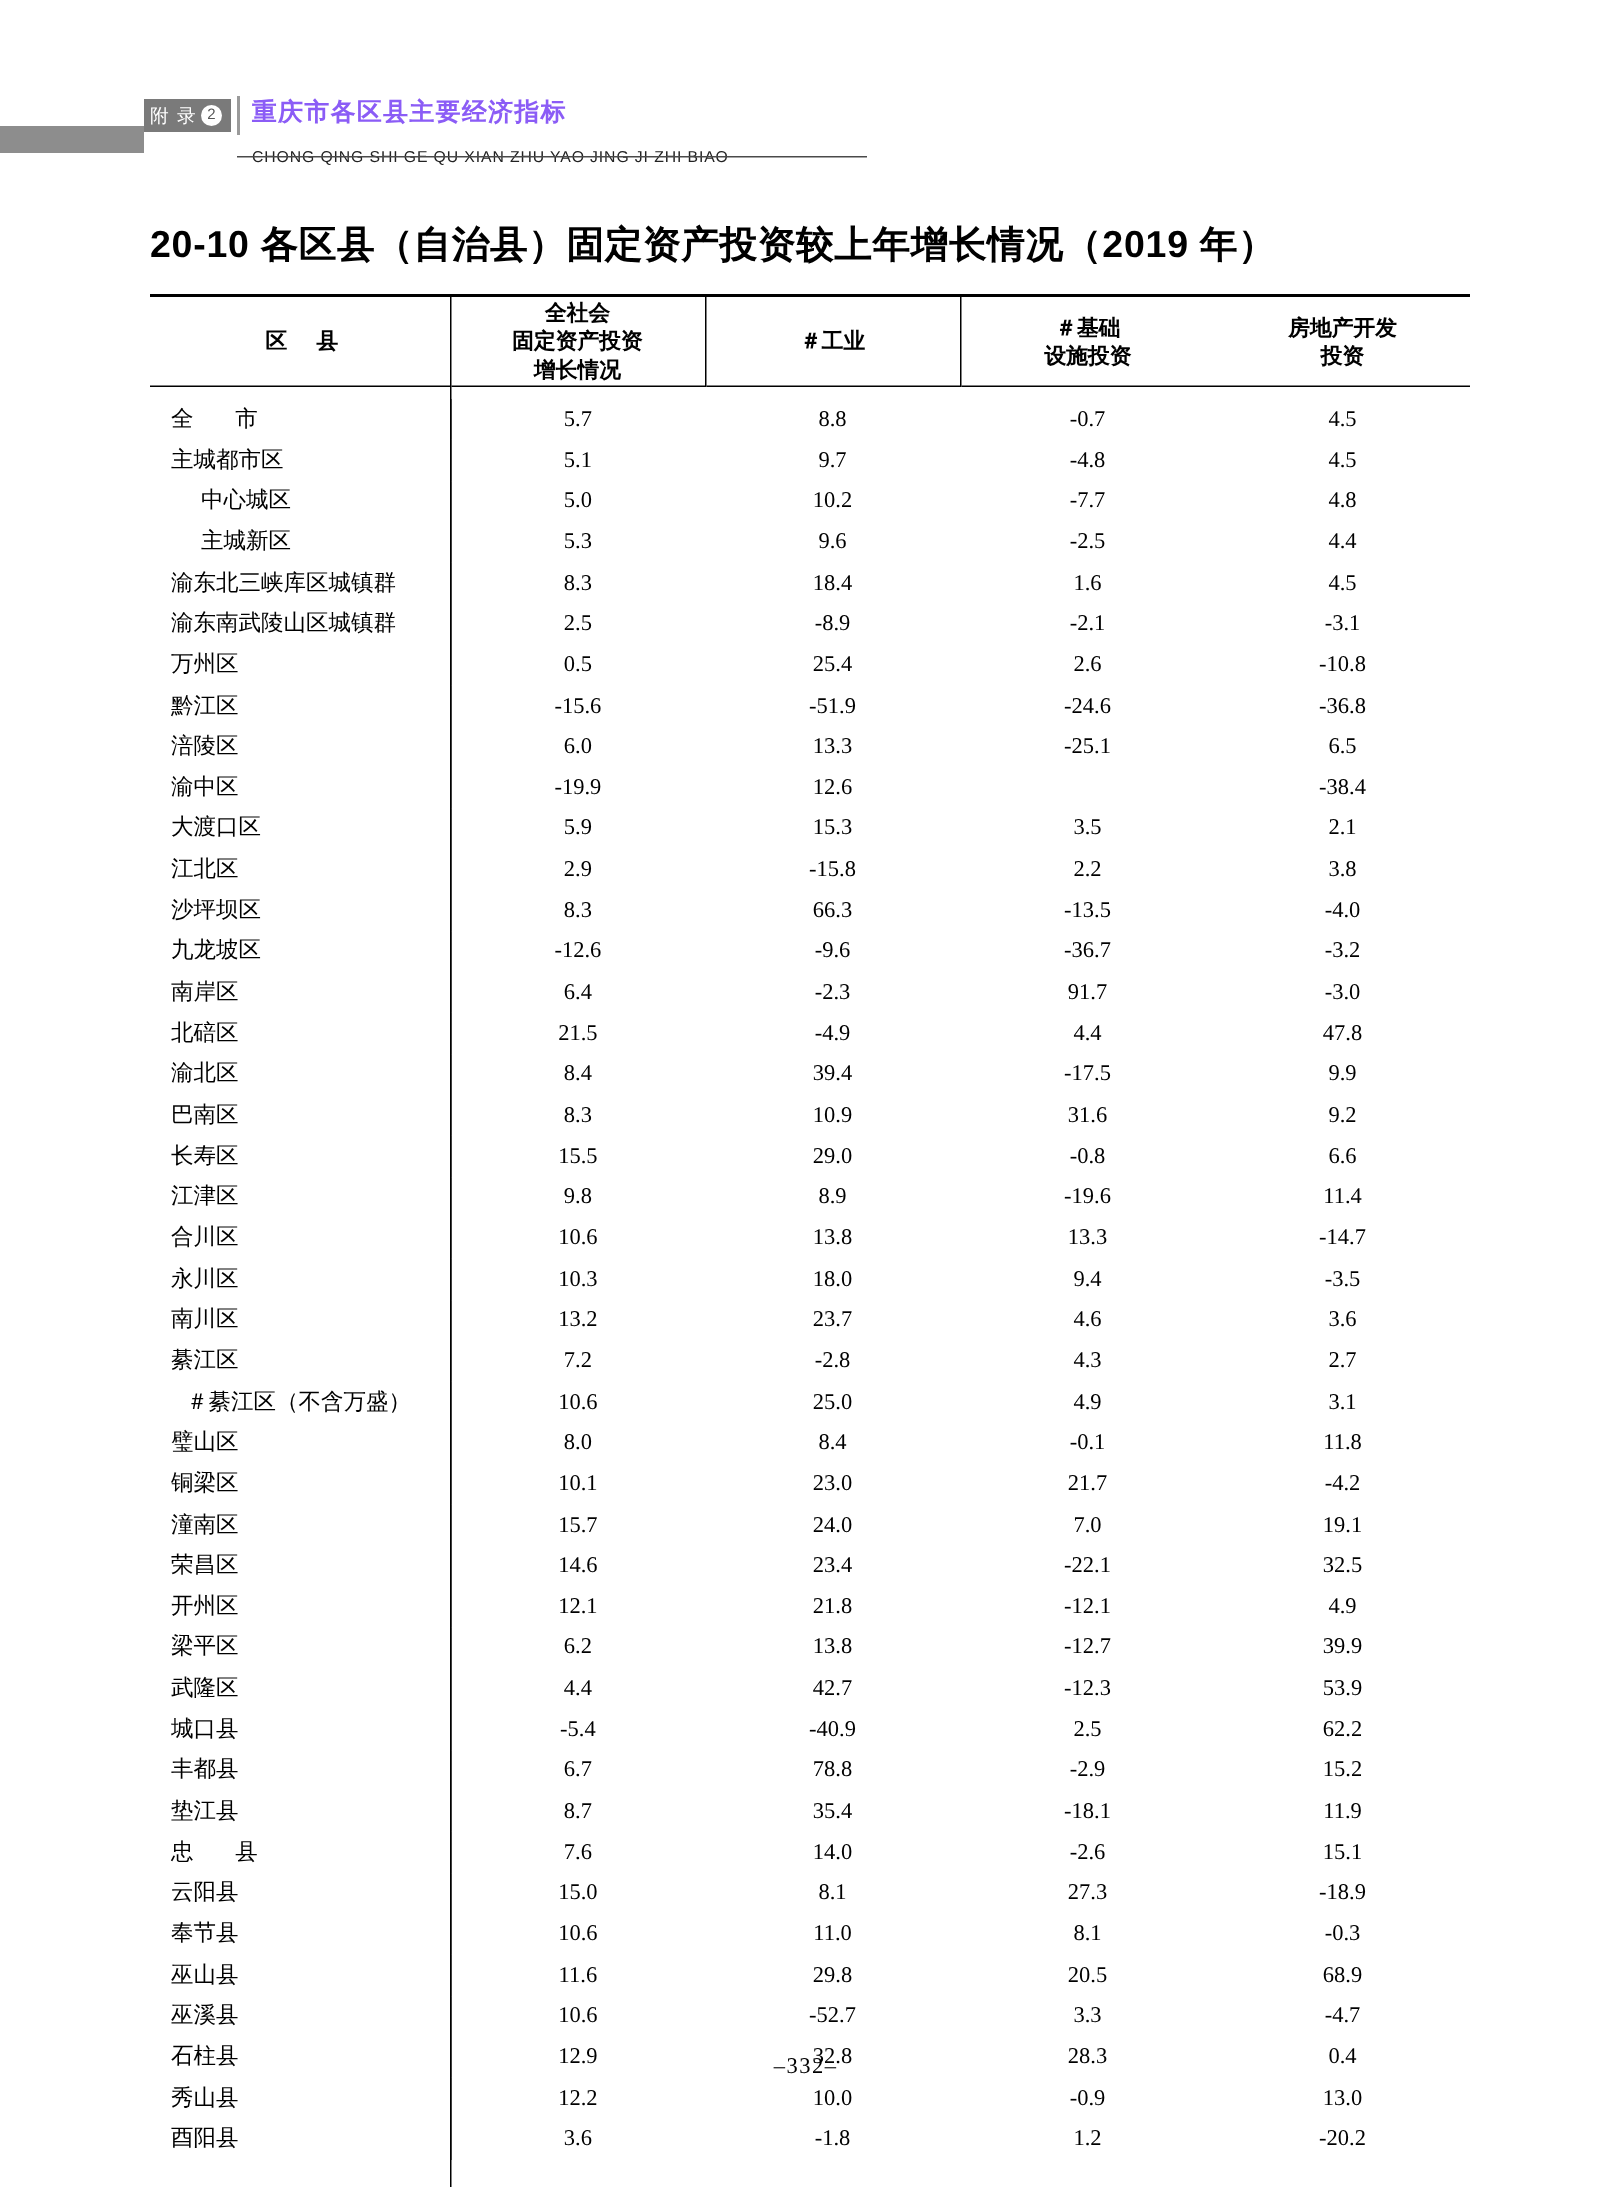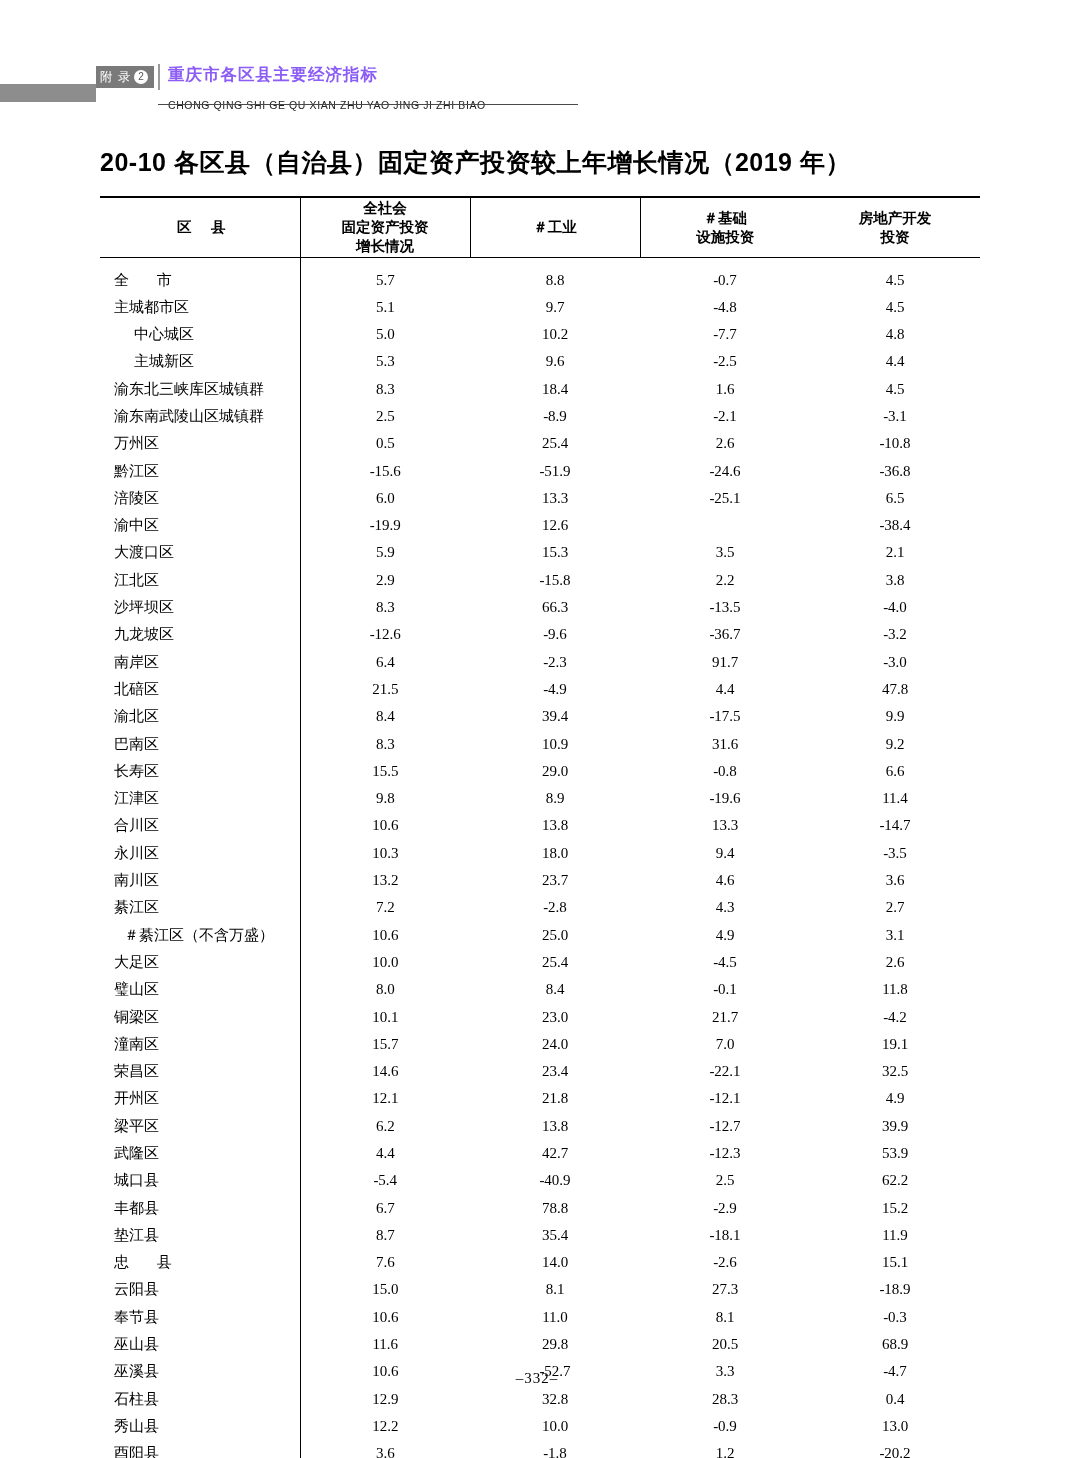--- a/index.html
+++ b/index.html
@@ -432,27 +432,20 @@
             <td class="val">2.7</td>
           </tr>
           <tr>
             <td class="name indent2">＃綦江区（不含万盛）</td>
             <td class="val first">10.6</td>
             <td class="val">25.0</td>
             <td class="val">4.9</td>
             <td class="val">3.1</td>
           </tr>
           <tr>
-            <td class="name">大足区</td>
-            <td class="val first">10.0</td>
-            <td class="val">25.4</td>
-            <td class="val">-4.5</td>
-            <td class="val">2.6</td>
-          </tr>
-          <tr>
             <td class="name">璧山区</td>
             <td class="val first">8.0</td>
             <td class="val">8.4</td>
             <td class="val">-0.1</td>
             <td class="val">11.8</td>
           </tr>
           <tr>
             <td class="name">铜梁区</td>
             <td class="val first">10.1</td>
             <td class="val">23.0</td>

